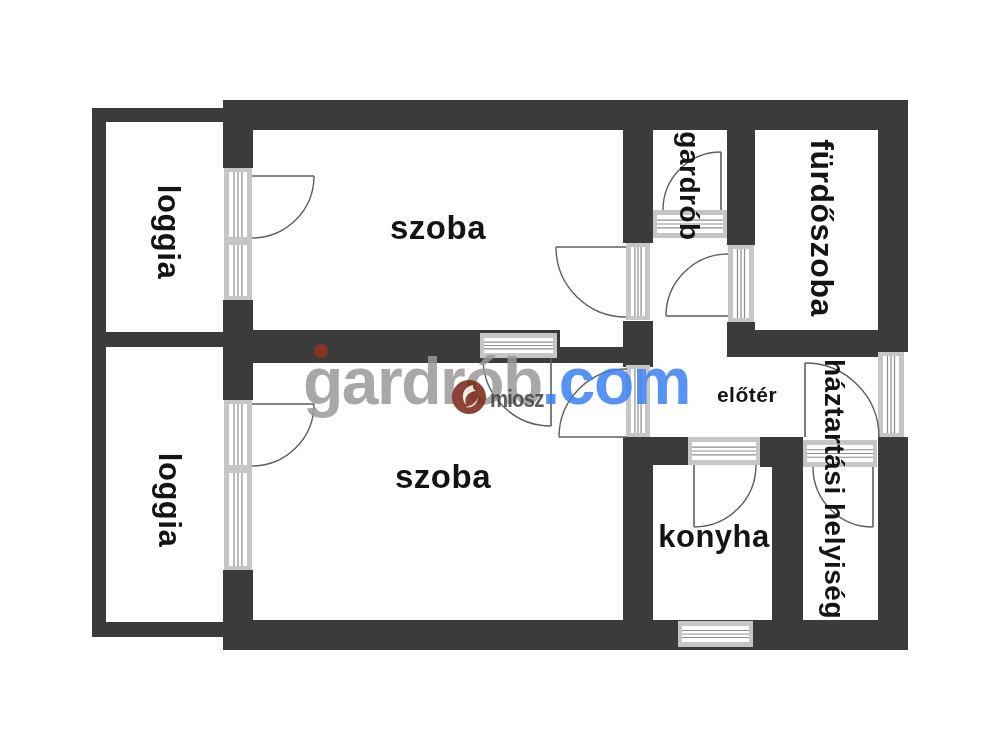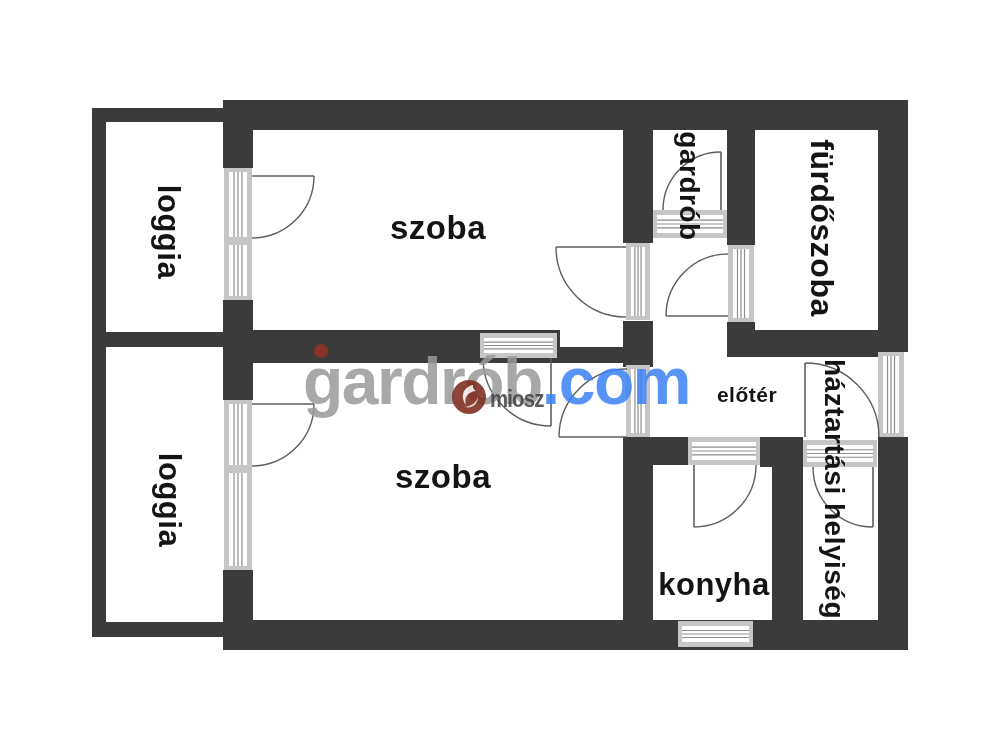--- a/index.html
+++ b/index.html
@@ -160,21 +160,21 @@
       <line x1="805" y1="437" x2="805" y2="363" stroke="#5e5e5e" stroke-width="1.6"></line>
       <path d="M805,363 A74,74 0 0 1 879,437" fill="none" stroke="#5e5e5e" stroke-width="1.4"></path>
       <line x1="873" y1="467" x2="873" y2="527" stroke="#5e5e5e" stroke-width="1.6"></line>
       <path d="M813,467 A60,60 0 0 0 873,527" fill="none" stroke="#5e5e5e" stroke-width="1.4"></path>
     </svg>
 
   <div id="labels">
       <div class="room-label" style="left: 438px; top: 228px; font-size: 33px;">szoba</div>
       <div class="room-label" style="left: 443px; top: 477px; font-size: 33px;">szoba</div>
       <div class="room-label" style="left: 747px; top: 395px; font-size: 21px;">előtér</div>
-      <div class="room-label" style="left: 714px; top: 537px; font-size: 31px; margin-top: 48px;">konyha</div>
+      <div class="room-label" style="left: 714px; top: 537px; font-size: 31px;">konyha</div>
       <div class="room-label vertical" style="left: 168px; top: 232px; font-size: 31px;">loggia</div>
       <div class="room-label vertical" style="left: 169px; top: 500px; font-size: 31px;">loggia</div>
       <div class="room-label vertical" style="left: 689px; top: 186px; font-size: 28px;">gardrób</div>
       <div class="room-label vertical" style="left: 821px; top: 228px; font-size: 32px;">fürdőszoba</div>
       <div class="room-label vertical" style="left: 834px; top: 489px; font-size: 28px;">háztartási helyiség</div>
     </div>
 
   <div id="watermark">
     <span class="gray" id="wm-gray">gardrób</span><span class="accent">.com</span>
   </div>

